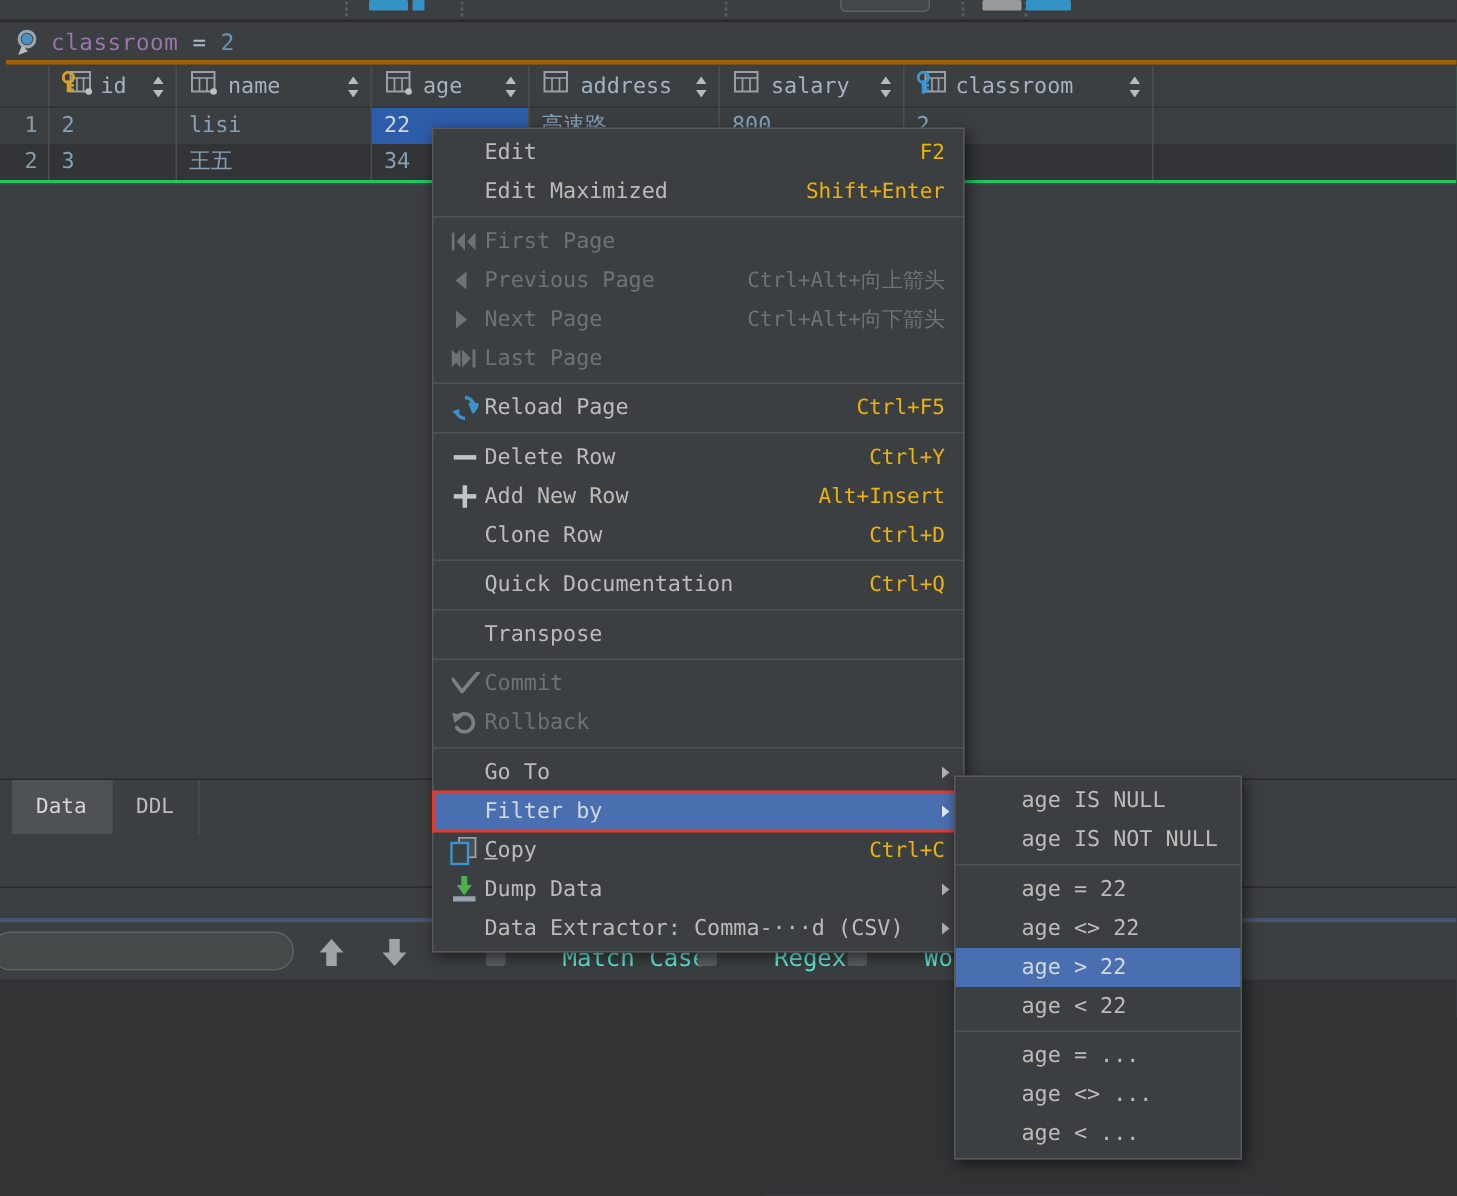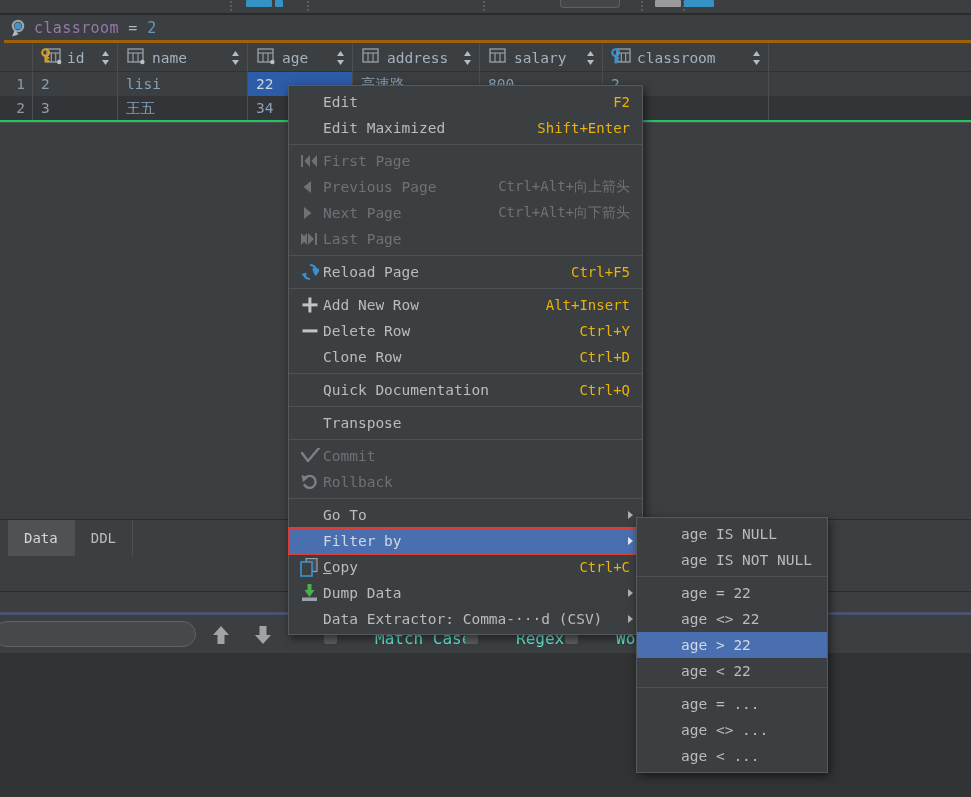--- a/index.html
+++ b/index.html
@@ -478,35 +478,35 @@
     </span>
     <span class="mi-lbl">Reload Page</span>
     <span class="mi-key">Ctrl+F5</span>
   </div>
 
   <div class="msep"></div>
 
   <div class="mi">
     <span class="mi-ic">
       <svg width="16" height="16" viewBox="0 0 16 16" style="position:absolute;left:3px;top:5px">
+        <rect x="0.5" y="6.4" width="15" height="3" fill="#c0c4c7"></rect>
+      </svg>
+    </span>
+    <span class="mi-lbl">Delete Row</span>
+    <span class="mi-key">Ctrl+Y</span>
+  </div>
+  <div class="mi">
+    <span class="mi-ic">
+      <svg width="16" height="16" viewBox="0 0 16 16" style="position:absolute;left:3px;top:5px">
         <rect x="6.4" y="0.5" width="3" height="15" fill="#c0c4c7"></rect>
         <rect x="0.5" y="6.4" width="15" height="3" fill="#c0c4c7"></rect>
       </svg>
     </span>
     <span class="mi-lbl">Add New Row</span>
     <span class="mi-key">Alt+Insert</span>
-  </div>
-  <div class="mi">
-    <span class="mi-ic">
-      <svg width="16" height="16" viewBox="0 0 16 16" style="position:absolute;left:3px;top:5px">
-        <rect x="0.5" y="6.4" width="15" height="3" fill="#c0c4c7"></rect>
-      </svg>
-    </span>
-    <span class="mi-lbl">Delete Row</span>
-    <span class="mi-key">Ctrl+Y</span>
   </div>
   <div class="mi">
     <span class="mi-ic"></span>
     <span class="mi-lbl">Clone Row</span>
     <span class="mi-key">Ctrl+D</span>
   </div>
 
   <div class="msep"></div>
 
   <div class="mi">

